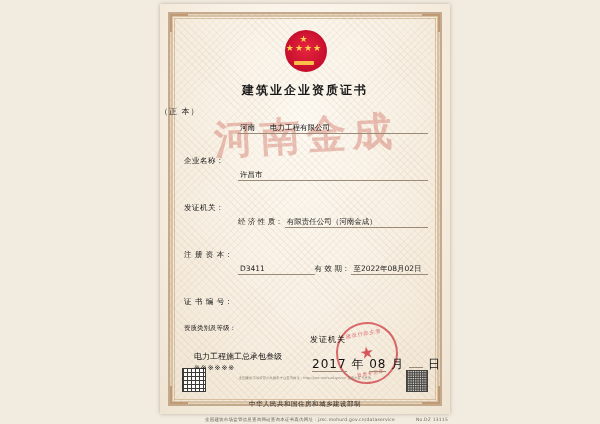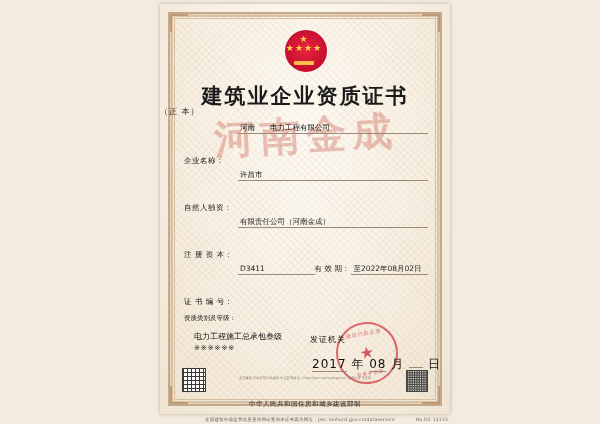--- a/index.html
+++ b/index.html
@@ -99,21 +99,21 @@
   }
 
   
   .title {
     position: absolute;
     left: 0; right: 0;
     top: 78px;
     text-align: center;
     font-family: "DejaVu Sans", sans-serif;
     font-weight: bold;
-    font-size: 21px;
+    font-size: 12px;
     letter-spacing: 2px;
     color: #1a1a1a;
   }
   .subtitle {
     position: absolute;
     left: 0; right: 0;
     top: 102px;
     text-align: left;
     font-size: 8px;
     color: #2b2b2b;
@@ -165,26 +165,26 @@
     border-bottom: 0.6px solid #9a8a76;
     padding-left: 2px;
     color: #111;
     min-height: 10px;
   }
   .half { display: flex; flex: 1; }
   .half > .k { flex: 0 0 auto; padding-right: 2px; }
   .half > .v { flex: 1; border-bottom: 0.6px solid #9a8a76; padding-left: 2px; }
 
   .qual-head {
-    margin-top: 6px;
+    margin-top: 16px;
     font-size: 6.5px;
     color: #141414;
   }
   .qual-body {
-    margin-top: 7px;
+    margin-top: 17px;
     padding-left: 10px;
     font-size: 8px;
     line-height: 12px;
     color: #111;
   }
   .qual-stars {
     padding-left: 10px;
     font-size: 7px;
     letter-spacing: 1px;
     color: #222;
@@ -341,28 +341,29 @@
     <div class="watermark">河南金成</div>
 
     <div class="form">
 
       <div class="row">
         <div class="lbl">企业名称：</div>
         <div class="val">河南　　电力工程有限公司</div>
       </div>
 
       <div class="row">
-        <div class="lbl">自然人独资：</div>
+        <div class="lbl">发证机关：</div>
         <div class="val">许昌市　</div>
       </div>
 
 
       <div class="row">
         <div class="lbl">注 册 资 本：</div>
         <div class="half">
+          <div class="k">经 济 性 质：</div>
           <div class="v">有限责任公司（河南金成）</div>
         </div>
       </div>
 
       <div class="row">
         <div class="lbl">证 书 编 号：</div>
         <div class="half">
           <div class="v">D3411</div>
           <div class="k">有 效 期：</div>
           <div class="v">至2022年08月02日</div>

